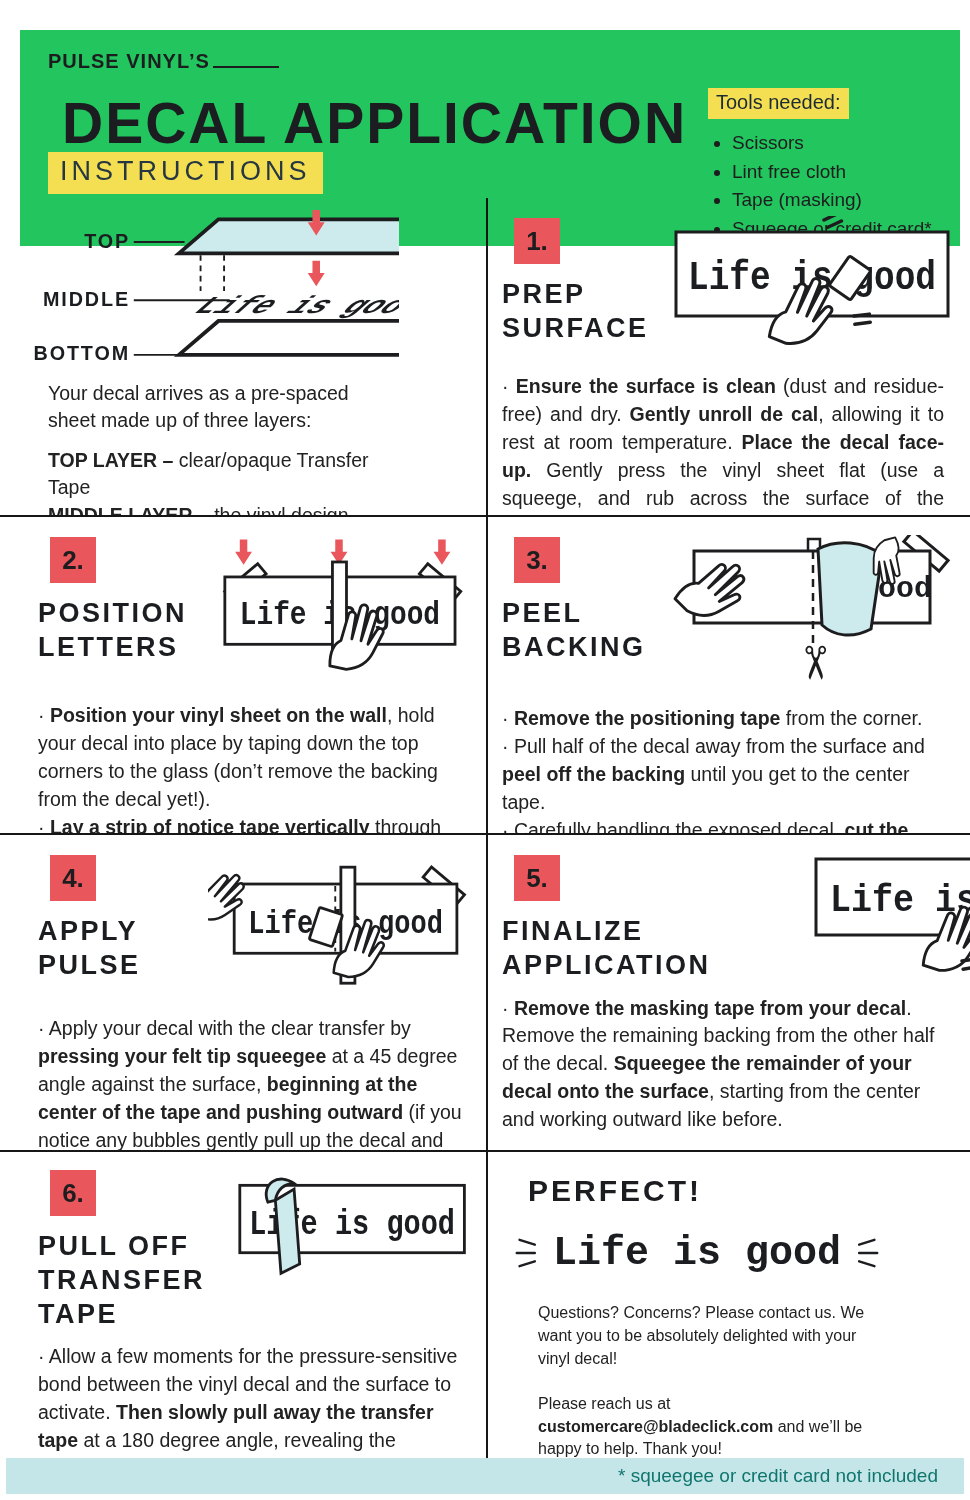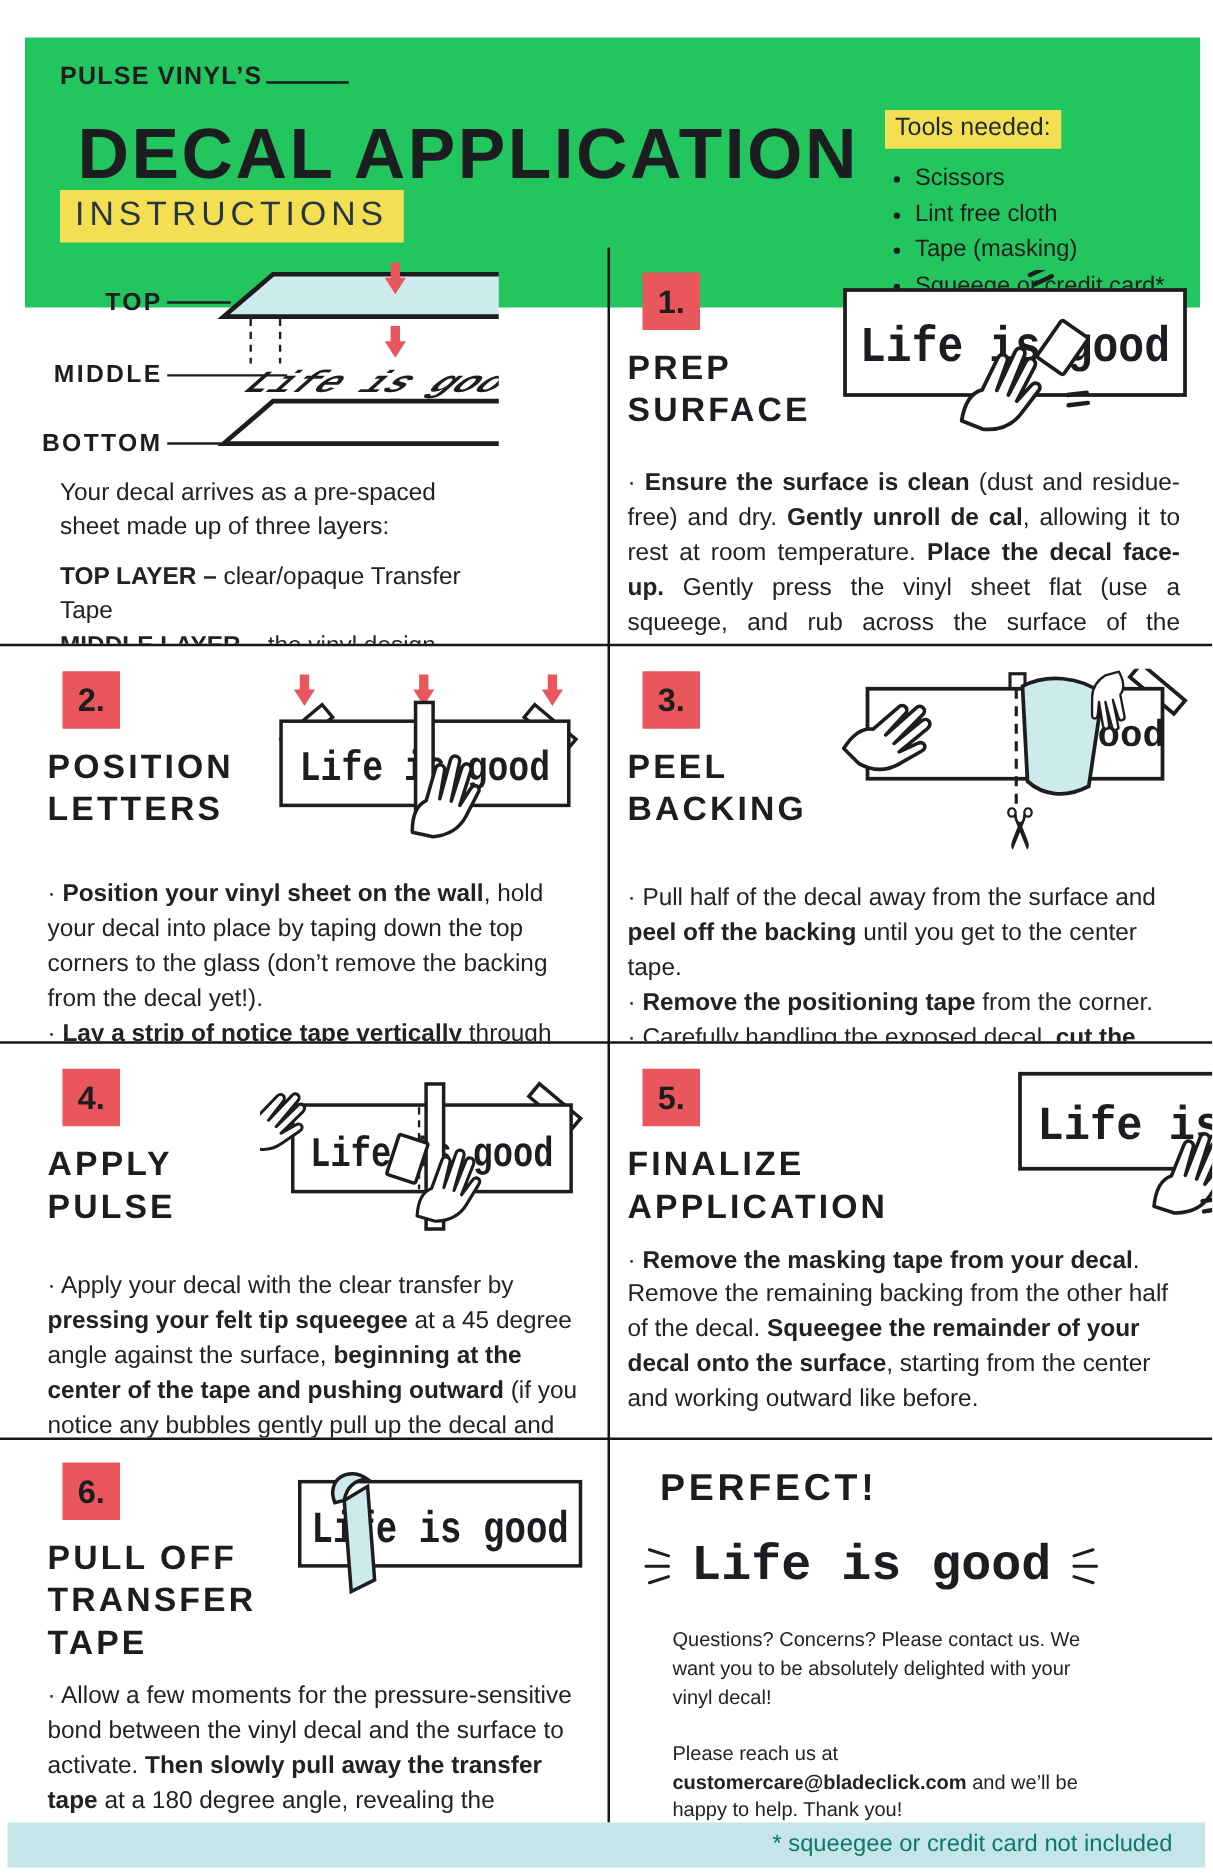--- a/index.html
+++ b/index.html
@@ -207,22 +207,22 @@
             <path d="M146,14 C165,4 192,6 210,20 L199,94 C180,104 162,101 150,90 Z" fill="#cdeaec" stroke="#1d1d1f" stroke-width="3"></path>
             <use href="#hand" transform="translate(48,8) rotate(45) scale(0.95)"></use>
             <use href="#hand" transform="translate(240,46) rotate(165) scale(0.62)"></use>
             <g transform="translate(141,128) rotate(90)">
               <text x="0" y="14" text-anchor="middle" font-size="46" fill="#1d1d1f">✂</text>
             </g>
           </svg>
         </div>
       </div>
       <div class="rich">
+          <p><span>· </span><b>Remove the positioning tape</b><span> from the corner.</span></p>
           <p><span>· Pull half of the decal away from the surface and </span><b>peel off the backing</b><span> until you get to the center tape.</span></p>
-          <p><span>· </span><b>Remove the positioning tape</b><span> from the corner.</span></p>
           <p><span>· Carefully handling the exposed decal, </span><b>cut the backing along the masking tape hinge</b></p>
         </div>
     </section>
 
     <section class="cell c-s4">
       <div class="step-head">
         <div class="step-head-left">
           <div class="num">4.</div>
           <h2 class="step-title">APPLY
 PULSE</h2>

